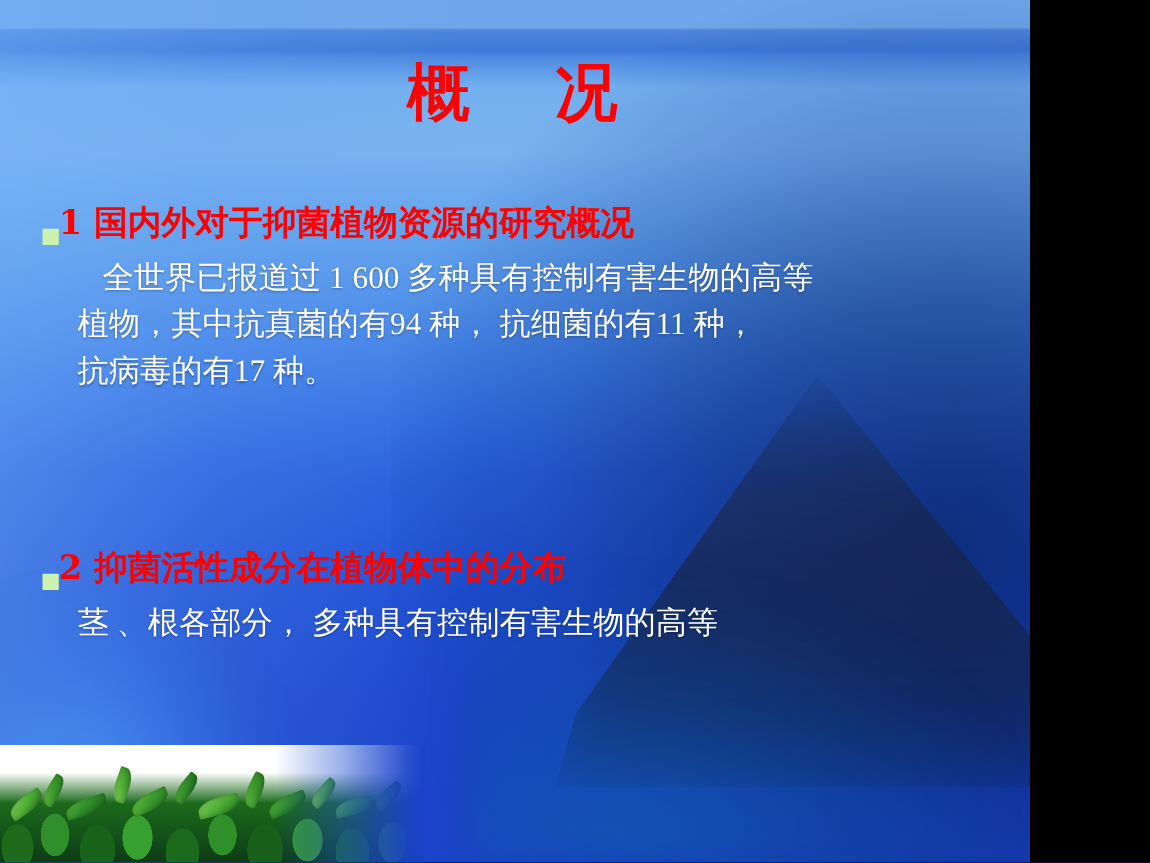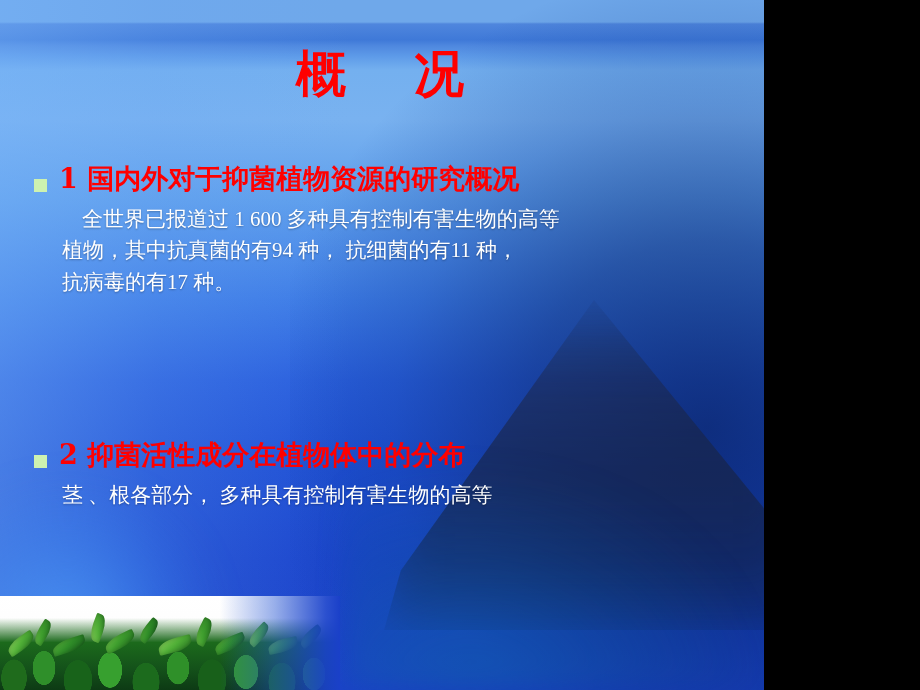--- a/index.html
+++ b/index.html
@@ -7,21 +7,21 @@
     margin: 0;
     padding: 0;
     background: #000;
   }
   body {
     font-family: "Liberation Serif", "DejaVu Serif", serif;
   }
 
   .slide {
     position: relative;
-    width: 764px;
+    width: 824px;
     height: 690px;
     overflow: hidden;
     background: #1b43c8;
   }
 
   
   .bg-base {
     position: absolute;
     inset: 0;
     background:
@@ -179,22 +179,21 @@
     white-space: pre;
     line-height: 1.1;
   }
 
   .block { position: absolute; left: 34px; right: 18px; }
   .block-1 { top: 162px; }
   .block-2 { top: 438px; }
 
   .heading-row {
     display: flex;
-    align-items: center;
-    gap: 12px;
+    align-items: flex-end;
   }
   .bullet-square {
     flex: 0 0 auto;
     width: 13px;
     height: 13px;
     background: #cdf2b0;
     margin-top: 13px;
   }
   .heading-text {
     color: #ff0000;
@@ -202,21 +201,21 @@
     font-weight: bold;
     font-family: "DejaVu Serif", "Liberation Serif", serif;
     line-height: 1.25;
     white-space: pre;
   }
 
   .para {
     margin-top: 8px;
     margin-left: 28px;
     color: #ffffff;
-    font-size: 21px;
+    font-size: 25px;
     line-height: 1.5;
     font-family: "Liberation Serif", "DejaVu Serif", serif;
     text-shadow: 0 1px 2px rgba(0,0,0,0.30);
   }
   .para .ln { display: block; white-space: pre; }
   .para .ln.indent { text-indent: 20px; }
 </style>
 </head>
 <body>
 

